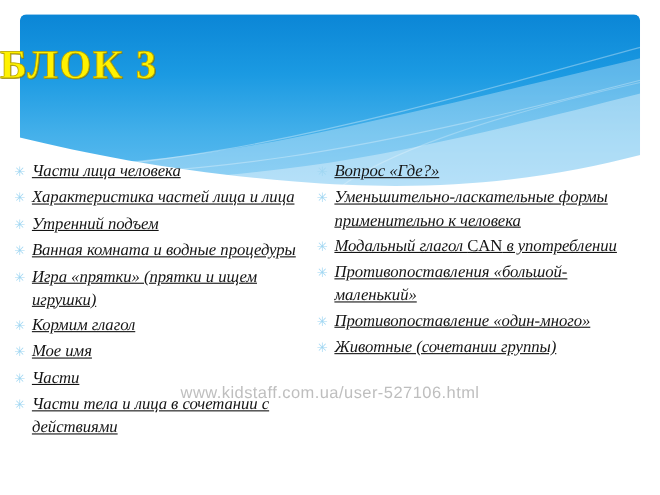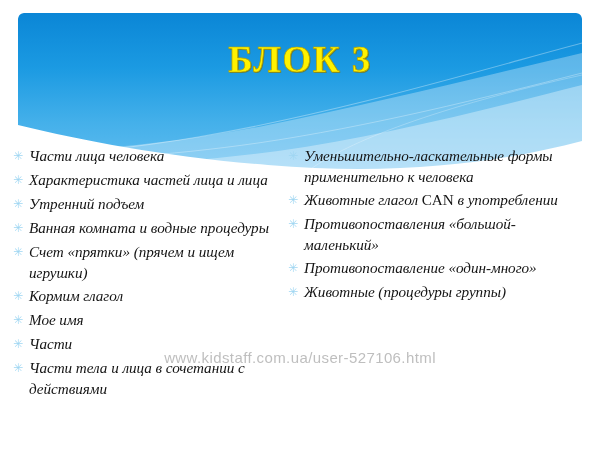--- a/index.html
+++ b/index.html
@@ -41,21 +41,20 @@
     width: 564px;
     height: 158px;
   }
 
   
   #slide-title {
     position: absolute;
     left: 0;
     top: 38px;
     width: 600px;
-    text-align: center;
     font-family: "Liberation Serif", "DejaVu Serif", serif;
     font-size: 37px;
     font-weight: bold;
     color: #fff200;
     letter-spacing: 1.5px;
     -webkit-text-stroke: 0.7px #b8a400;
     text-shadow:
        1px 1px 0 rgba(120,105,0,0.55),
        1px 0 0 rgba(160,140,0,0.35),
        0 1px 0 rgba(160,140,0,0.35);
@@ -99,20 +98,21 @@
     user-select: none;
   }
   .bullet-text {
     flex: 1 1 auto;
     font-family: "Liberation Serif", "DejaVu Serif", serif;
     font-style: italic;
     font-size: 15.2px;
     line-height: 20.5px;
     color: #141414;
     letter-spacing: -0.05px;
+    text-decoration: underline;
   }
   #column-right .bullet-text { font-size: 15.2px; }
 
   .upright { font-style: normal; margin-top: 33px; }
 
   
   #watermark {
     position: absolute;
     left: 0;
     top: 349px;
@@ -197,21 +197,21 @@
         <span class="bullet-text">Утренний подъем</span>
       </div>
 
       <div class="bullet-item">
         <span class="bullet-marker">✳</span>
         <span class="bullet-text">Ванная комната и водные процедуры</span>
       </div>
 
       <div class="bullet-item">
         <span class="bullet-marker">✳</span>
-        <span class="bullet-text">Счет «прятки» (прячем и ищем игрушки)</span>
+        <span class="bullet-text">Игра «прятки» (прятки и ищем игрушки)</span>
       </div>
 
       <div class="bullet-item">
         <span class="bullet-marker">✳</span>
         <span class="bullet-text">Кормим глагол</span>
       </div>
 
       <div class="bullet-item">
         <span class="bullet-marker">✳</span>
         <span class="bullet-text">Мое имя</span>
@@ -224,46 +224,50 @@
 
       <div class="bullet-item">
         <span class="bullet-marker">✳</span>
         <span class="bullet-text">Части тела и лица в сочетании с действиями</span>
       </div>
 
     </div>
 
     <div id="column-right" class="bullet-column">
 
+      <div class="bullet-item">
+        <span class="bullet-marker">✳</span>
+        <span class="bullet-text">Вопрос «Где?»</span>
+      </div>
 
       <div class="bullet-item">
         <span class="bullet-marker">✳</span>
         <span class="bullet-text">Уменьшительно-ласкательные формы применительно к человека</span>
       </div>
 
       <div class="bullet-item">
         <span class="bullet-marker">✳</span>
         <span class="bullet-text">
-          <span>Животные глагол </span><span class="upright">CAN</span><span> в употреблении</span>
+          <span>Модальный глагол </span><span class="upright">CAN</span><span> в употреблении</span>
         </span>
       </div>
 
       <div class="bullet-item">
         <span class="bullet-marker">✳</span>
         <span class="bullet-text">Противопоставления «большой-маленький»</span>
       </div>
 
       <div class="bullet-item">
         <span class="bullet-marker">✳</span>
         <span class="bullet-text">Противопоставление «один-много»</span>
       </div>
 
       <div class="bullet-item">
         <span class="bullet-marker">✳</span>
-        <span class="bullet-text">Животные (процедуры группы)</span>
+        <span class="bullet-text">Животные (сочетании группы)</span>
       </div>
 
     </div>
   </div>
 
   <div id="watermark">www.kidstaff.com.ua/user-527106.html</div>
 
 </div>
 
 </body></html>

